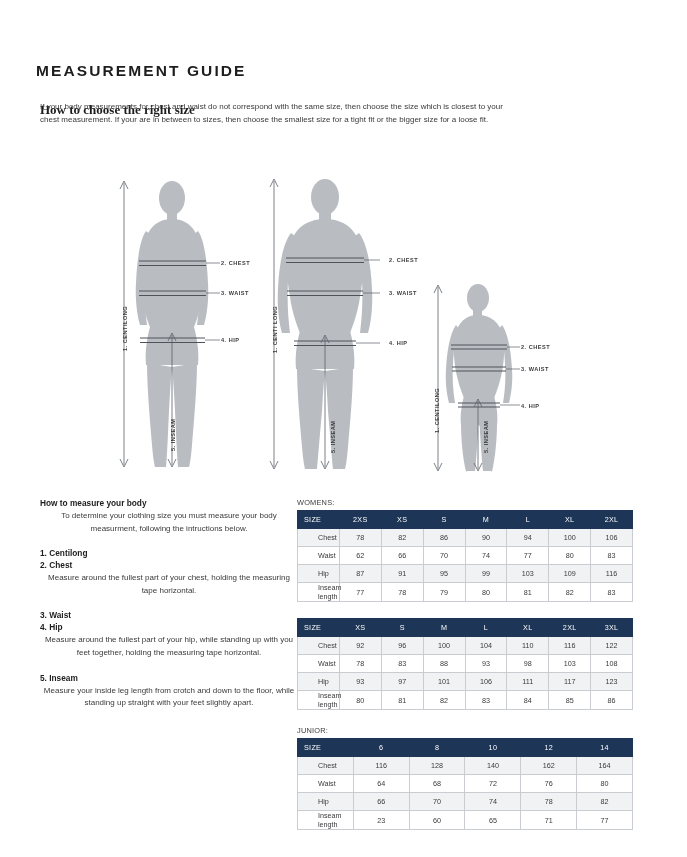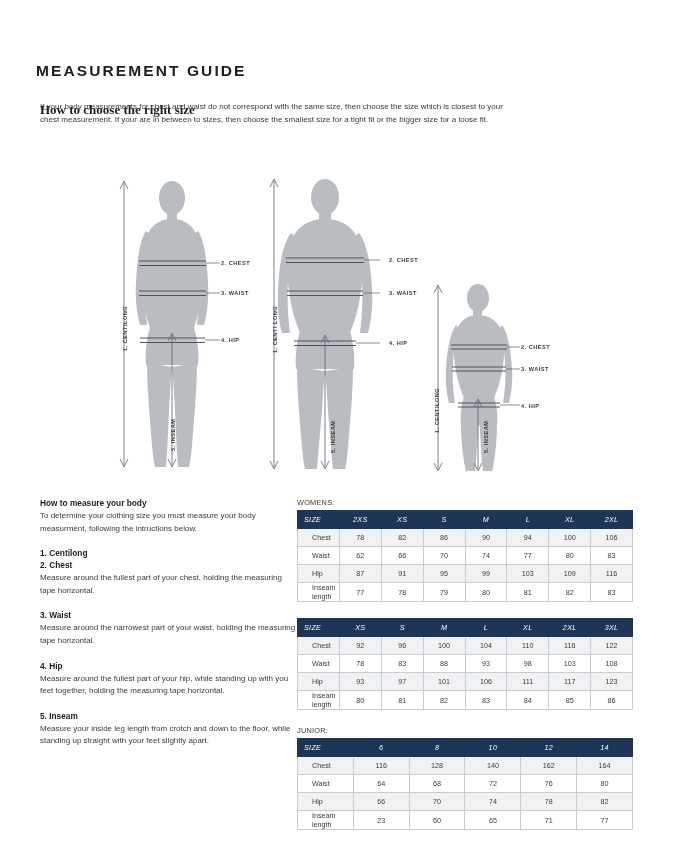--- a/index.html
+++ b/index.html
@@ -90,20 +90,21 @@
     font-size: 8.3px;
     font-weight: bold;
     color: #1d1d1d;
     margin-bottom: 2px;
   }
   .m-body {
     font-size: 8px;
     line-height: 12.6px;
     color: #3a3a3a;
     margin-bottom: 13px;
+    text-align: center;
   }
   .m-sec-title {
     font-size: 8.3px;
     font-weight: bold;
     color: #1d1d1d;
     margin-bottom: 2px;
   }
 
   .tables {
     position: absolute;
@@ -131,29 +132,28 @@
     color: #3a3a3a;
     font-weight: normal;
     padding: 0;
   }
   table.sizes thead th {
     background: #1d3557;
     color: #ffffff;
     border: 1px solid #1d3557;
     font-size: 7.2px;
     letter-spacing: 0.3px;
-    font-style: italic;
   }
   table.sizes thead th.first {
     text-align: left;
     padding-left: 6px;
   }
   table.sizes td.rowlabel {
     text-align: left;
-    padding-left: 14px;
+    padding-left: 20px;
     background: #ffffff;
   }
   table.sizes tbody tr:nth-child(odd) td {
     background: #f1f2f4;
   }
   table.sizes tbody tr:nth-child(even) td {
     background: #ffffff;
   }
 </style>
 </head>
@@ -308,21 +308,20 @@
   <div class="measure-col">
     <div class="m-head">How to measure your body</div>
     <div class="m-body">To determine your clothing size you must measure your body measurment, following the intructions below.</div>
 
     <div class="m-sec-title">1. Centilong</div>
 
     <div class="m-sec-title">2. Chest</div>
     <div class="m-body">Measure around the fullest part of your chest, holding the measuring tape horizontal.</div>
 
     <div class="m-sec-title">3. Waist</div>
-    <div class="m-body">Measure around the narrowest part of your waist, holding the measuring tape horizontal.</div>
 
     <div class="m-sec-title">4. Hip</div>
     <div class="m-body">Measure around the fullest part of your hip, while standing up with you feet together, holding the measuring tape horizontal.</div>
 
     <div class="m-sec-title">5. Inseam</div>
     <div class="m-body">Measure your inside leg length from crotch and down to the floor, while standing up straight with your feet slightly apart.</div>
   </div>
 
   <div class="tables">
 

